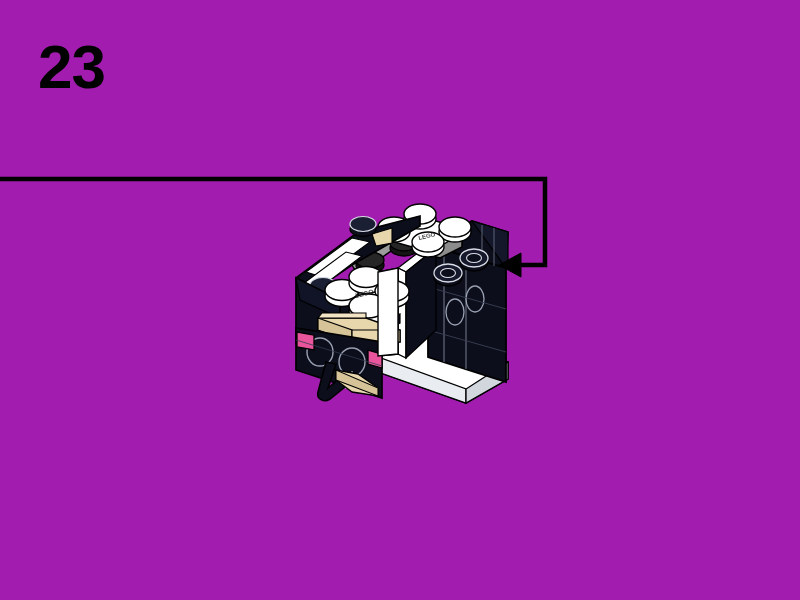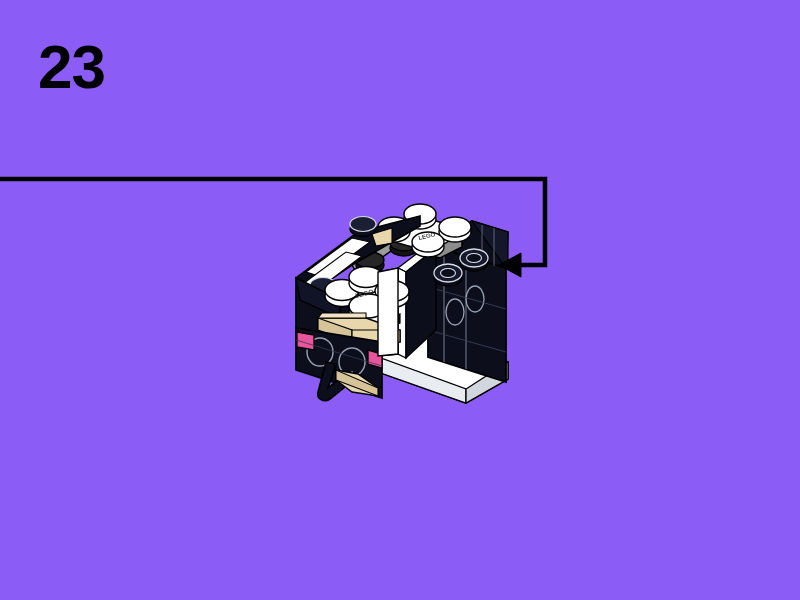--- a/index.html
+++ b/index.html
@@ -4,21 +4,21 @@
 <style>
   * { margin:0; padding:0; box-sizing:border-box; }
   html,body { width:800px; height:600px; overflow:hidden; }
   body {
     background:#d6e9f9;
     font-family:"Liberation Sans", sans-serif;
     position:relative;
   }
   #page {
     position:absolute; left:0; top:0; width:800px; height:600px;
-    background:#8b5cf6;
+    background:#a21caf;
     padding-left:20px;
   }
   .step-number {
     position:absolute;
     left:38px; top:36px;
     font-size:62px;
     font-weight:bold;
     color:#010101;
     letter-spacing:-1px;
     line-height:1;

